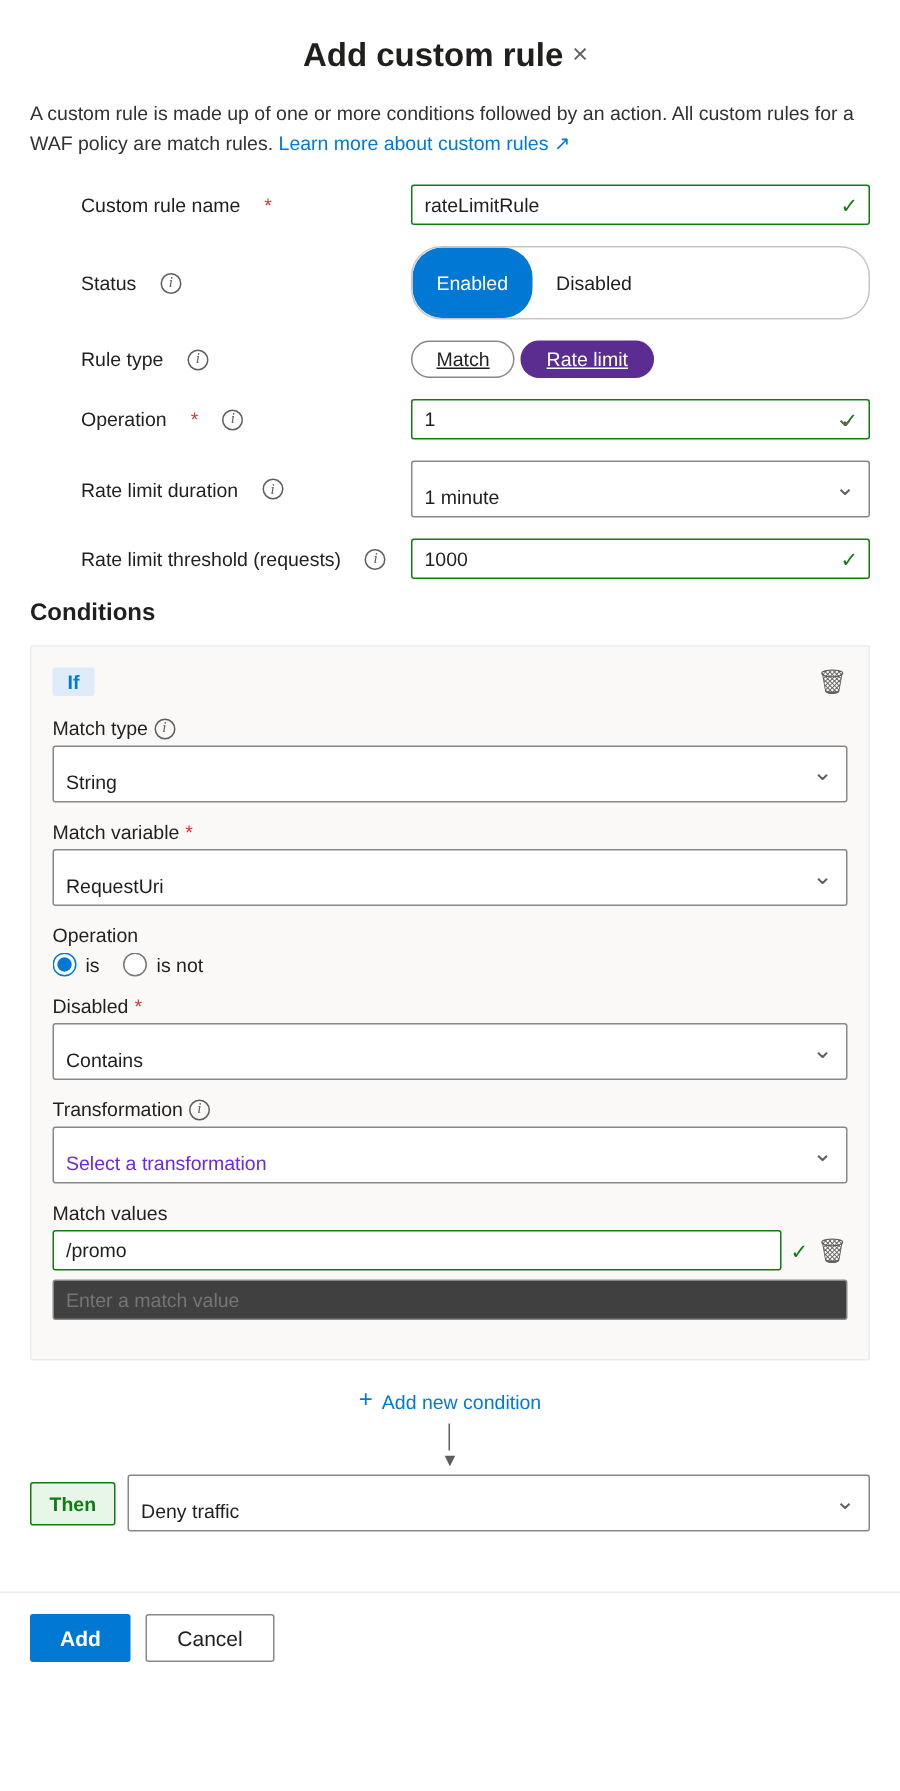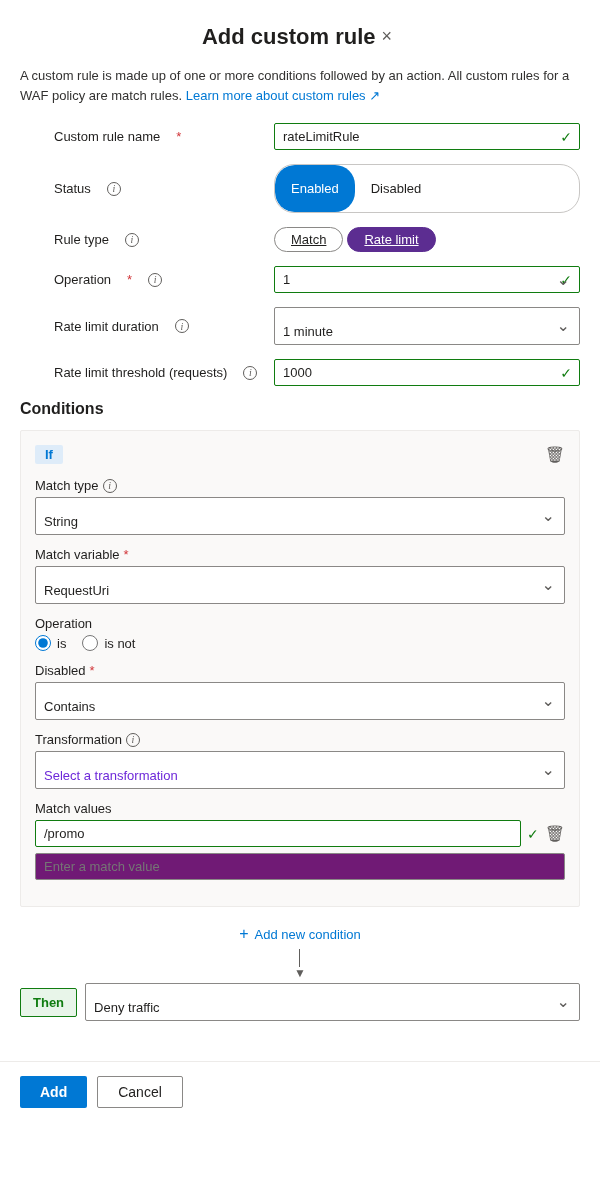--- a/index.html
+++ b/index.html
@@ -255,21 +255,21 @@
     }
     .value-check { color: #107c10; font-size: 14px; }
     .trash-icon { color: #605e5c; cursor: pointer; font-size: 16px; }
     .empty-input {
       width: 100%;
       border: 1px solid #8a8886;
       border-radius: 2px;
       padding: 5px 8px;
       font-size: 13px;
       color: #a19f9d;
-      background: #701a75;
+      background: #404040;
       outline: none;
     }
     .add-condition-btn {
       display: flex;
       align-items: center;
       justify-content: center;
       gap: 6px;
       background: none;
       border: none;
       color: #0078d4;

